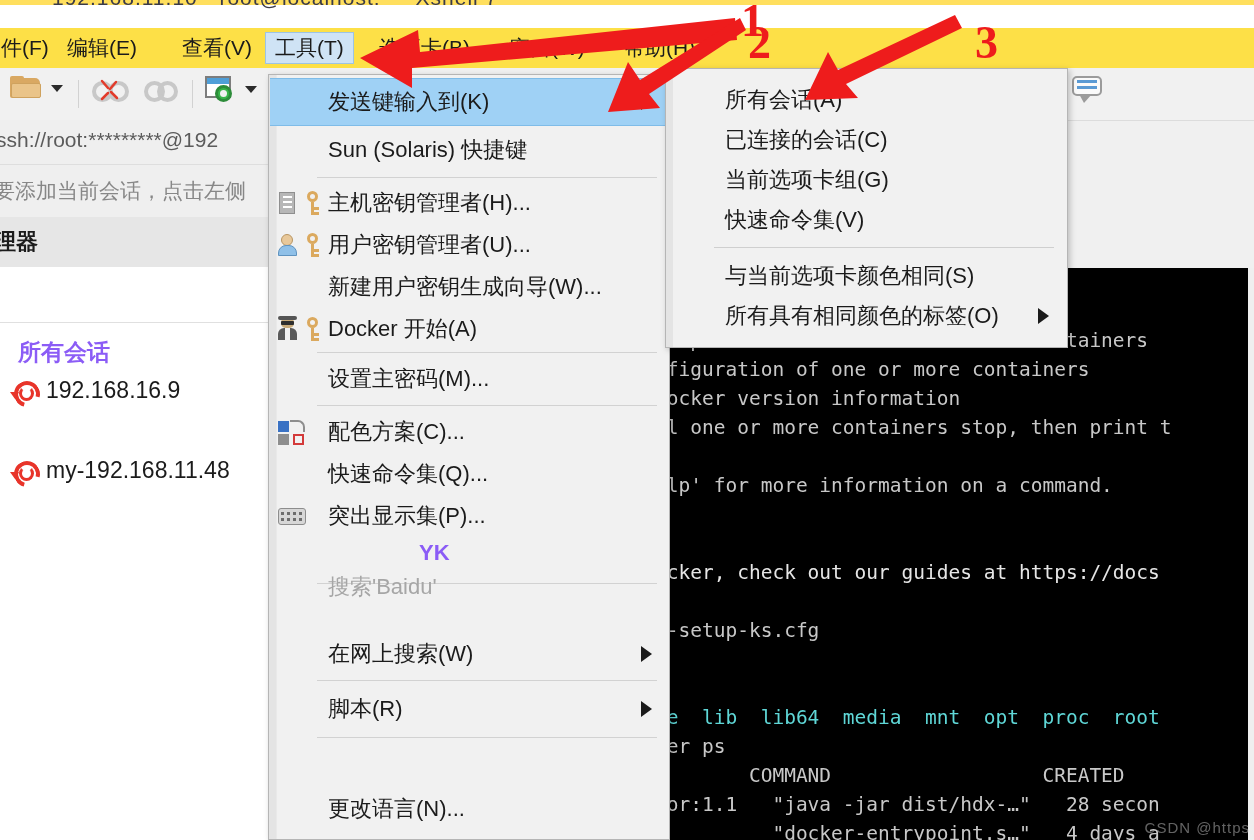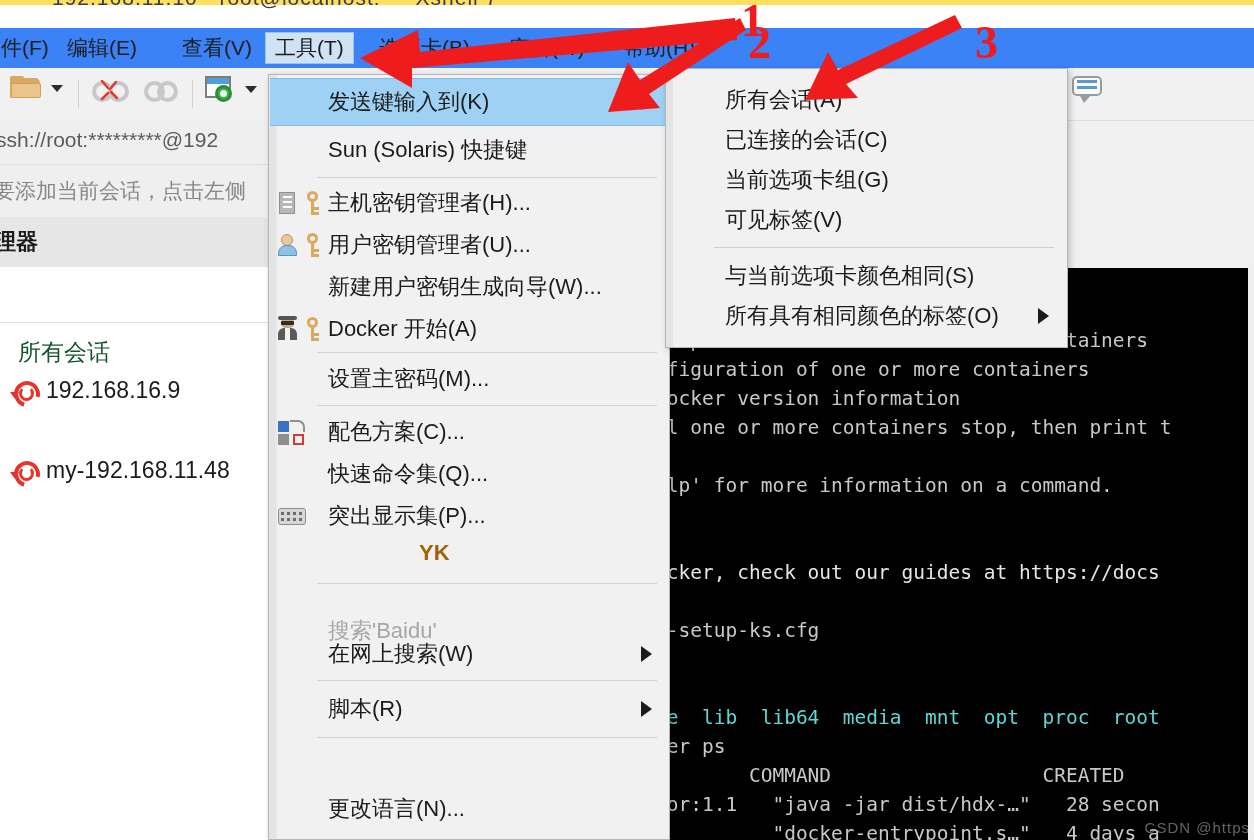--- a/index.html
+++ b/index.html
@@ -29,21 +29,21 @@
   .titlebar .tt {
     position: absolute; left: 52px; top: -14px;
     font-size: 21px; color: #3a3a48; white-space: nowrap;
     letter-spacing: 1px;
     font-family: "Liberation Sans", sans-serif;
   }
 
   
   .menubar {
     position: absolute; left: 0; top: 28px; width: 1254px; height: 40px;
-    background: #3b82f6;
+    background: #fde047;
     border-bottom: 1px solid #e3e3e3;
   }
   .menuitem {
     position: absolute; top: 4px; height: 32px;
     display: flex; align-items: center; padding: 0 9px;
     font-size: 21px; color: #1b1b1b; white-space: nowrap;
     font-family: "Liberation Sans", sans-serif;
   }
   .menuitem.active {
     background: #cfe3f5;
@@ -162,22 +162,23 @@
   }
   .sesswrap {
     position: absolute; left: 0; top: 147px; width: 272px; height: 573px;
     background: #ffffff;
   }
   .sess-divider {
     position: absolute; left: 0; top: 55px; width: 272px; height: 1px; background: #e0e0e0;
   }
   .sess-title {
     position: absolute; left: 18px; top: 70px;
-    font-size: 23px; color: #14532d; white-space: nowrap;
-    font-family: "Liberation Sans", sans-serif;
+    font-size: 23px; color: #8b5cf6; white-space: nowrap;
+    font-family: "Liberation Sans", sans-serif;
+    font-weight: bold;
   }
   .sess-item {
     position: absolute; left: 10px; display: flex; align-items: center; gap: 10px;
     white-space: nowrap;
   }
   .sess-item .label {
     font-size: 23px; color: #1b1b1b;
     font-family: "Liberation Sans", sans-serif;
   }
   .ic-sess {
@@ -375,21 +376,21 @@
     position: absolute; left: 1px; top: 19px; width: 22px; height: 3px; background: #c98f3a;
   }
 
   
   .anno { position: absolute; pointer-events: none; }
   .anno-num {
     position: absolute; color: #ee1c1c; font-size: 46px; font-weight: bold;
     font-family: "Liberation Serif", serif;
   }
   .yk-mark {
-    position: absolute; color: #a16207; font-size: 22px; font-weight: bold;
+    position: absolute; color: #8b5cf6; font-size: 22px; font-weight: bold;
     font-family: "Liberation Sans", sans-serif;
   }
   .watermark {
     position: absolute; right: 4px; bottom: 4px;
     color: rgba(180,180,180,0.55); font-size: 15px;
     font-family: "Liberation Sans", sans-serif;
     letter-spacing: 1px;
   }
   .scroll-v {
     position: absolute; right: 0; top: 0; width: 6px; height: 572px; background: #efefef;
@@ -595,21 +596,21 @@
         <span class="k" style="left:3px;top:15px"></span>
           <span class="k" style="left:9px;top:15px"></span>
         <span class="k" style="left:15px;top:15px"></span>
           <span class="k" style="left:21px;top:15px"></span>
       </span>
       <span class="mlabel">突出显示集(P)...</span>
     </div>
 
     <div class="msep" style="top:508px"></div>
 
-    <div class="mrow disabled" style="top:532px">
+    <div class="mrow disabled" style="top:488px">
       <span class="mlabel">搜索'Baidu'</span>
     </div>
 
     <div class="mrow" style="top:555px">
       <span class="mlabel">在网上搜索(W)</span>
       <span class="marrow"></span>
     </div>
     <div class="msep" style="top:605px"></div>
 
     <div class="mrow" style="top:610px">
@@ -632,21 +633,21 @@
     <div class="srow" style="top:12px">
       <span class="slabel">所有会话(A)</span>
     </div>
     <div class="srow" style="top:52px">
       <span class="slabel">已连接的会话(C)</span>
     </div>
     <div class="srow" style="top:92px">
       <span class="slabel">当前选项卡组(G)</span>
     </div>
     <div class="srow" style="top:132px">
-      <span class="slabel">可见标签(V)</span>
+      <span class="slabel">快速命令集(V)</span>
     </div>
     <div class="ssep" style="top:178px"></div>
     <div class="srow" style="top:188px">
       <span class="slabel">与当前选项卡颜色相同(S)</span>
     </div>
     <div class="srow" style="top:228px">
       <span class="slabel">所有具有相同颜色的标签(O)</span>
       <span class="sarrow"></span>
     </div>
   </div>

